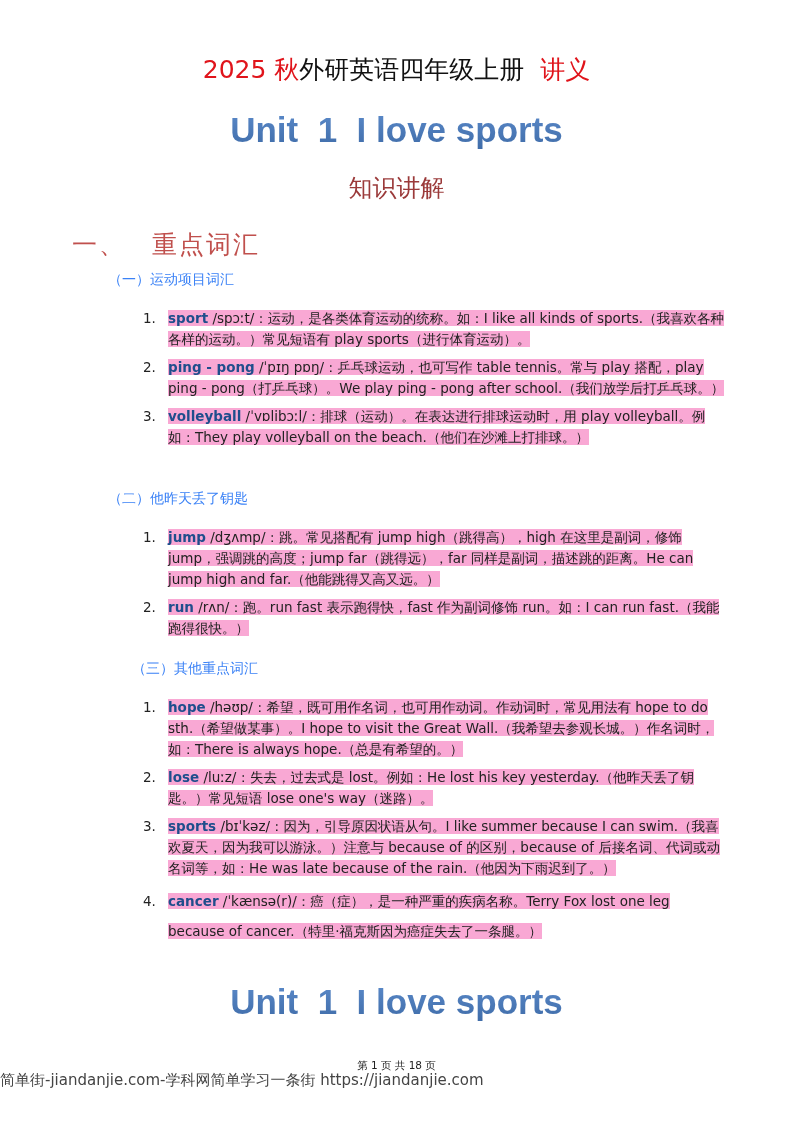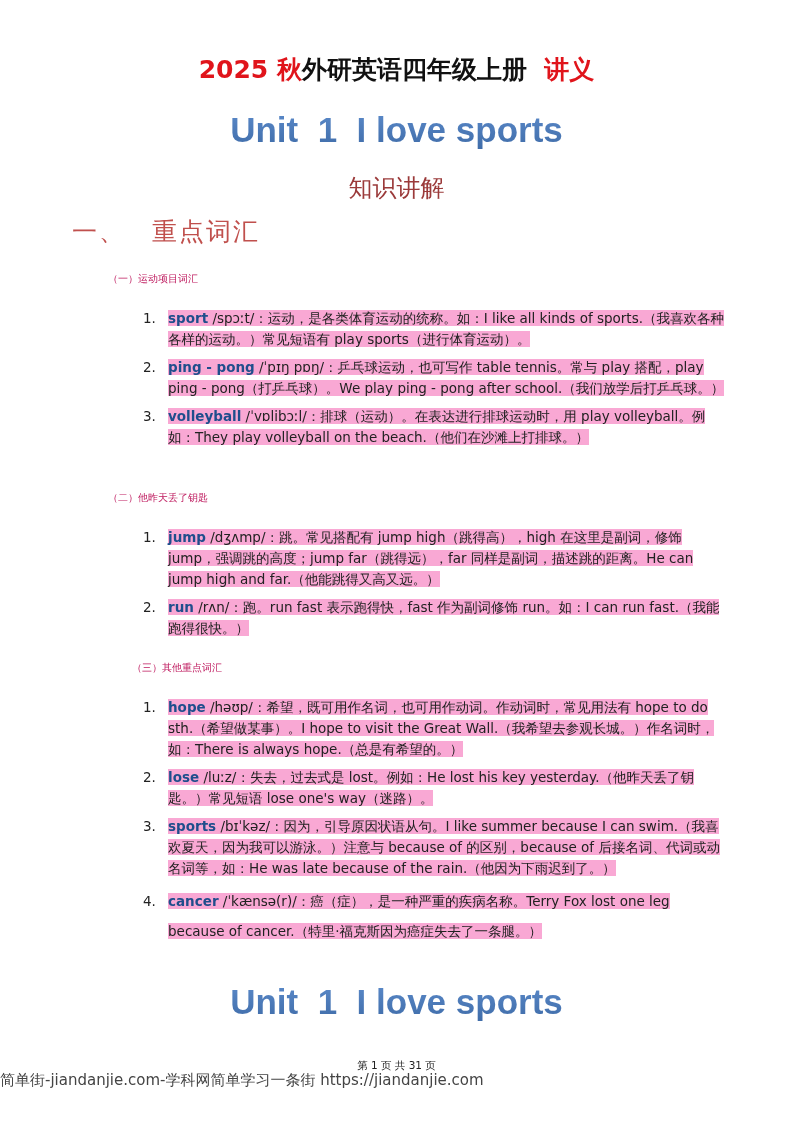--- a/index.html
+++ b/index.html
@@ -3,21 +3,21 @@
 <meta charset="utf-8">
 <style>
   html, body { margin: 0; padding: 0; background: #ffffff; }
   body {
     width: 793px; height: 1122px; position: relative; overflow: hidden;
     font-family: "DejaVu Sans", "Liberation Sans", sans-serif;
     color: #222;
   }
   .page-title {
     position: absolute; top: 52px; left: 0; width: 793px; text-align: center;
-    font-family: "DejaVu Sans", sans-serif; font-weight: bold; font-size: 25px;
+    font-family: "DejaVu Sans", sans-serif; font-weight: normal; font-size: 25px;
     letter-spacing: 0px; line-height: 36px;
   }
   .page-title .red { color: #e0141b; }
   .page-title .black { color: #111; }
   .unit-banner {
     position: absolute; left: 0; width: 793px; text-align: center;
     font-family: "Liberation Sans", sans-serif; font-weight: bold;
     font-size: 35px; line-height: 44px;
     color: #4f7fba;
     background: linear-gradient(#5d8ccc, #3d6aa6);
@@ -26,28 +26,28 @@
     white-space: pre;
   }
   .unit-banner.top { top: 108px; }
   .unit-banner.bottom { top: 980px; }
   .section-subtitle {
     position: absolute; top: 170px; left: 0; width: 793px; text-align: center;
     font-family: "DejaVu Serif", serif; font-size: 24px; color: #9b3a3a;
     line-height: 36px;
   }
   .h1 {
-    position: absolute; top: 215px; left: 72px;
+    position: absolute; top: 228px; left: 72px;
     font-family: "DejaVu Serif", serif; font-size: 25px; color: #c0504d;
     line-height: 34px; letter-spacing: 2px;
   }
   .h1 .num { margin-right: 26px; }
   .h2 {
     position: absolute; left: 108px;
-    font-size: 10px; color: #be185d; line-height: 22px; text-align: center;
+    font-size: 14px; color: #3b82f6; line-height: 22px; text-align: center;
   }
   ol.items {
     position: absolute; left: 140px; width: 585px; margin: 0; padding: 0;
     list-style: none;
   }
   ol.items li {
     position: relative; padding-left: 28px; margin-bottom: 7px;
     font-size: 13.5px; line-height: 21px; color: #222;
   }
   ol.items li .txt { background: #f9a8d4; }
@@ -94,14 +94,14 @@
 <div class="h2" style="top:657px;margin-left:24px;">（三）其他重点词汇</div>
 <ol class="items" style="top:697px;">
   <li><span class="n">1.</span><span class="txt"><span class="hw">hope</span><span> /həʊp/：希望，既可用作名词，也可用作动词。作动词时，常见用法有 hope to do sth.（希望做某事）。I hope to visit the Great Wall.（我希望去参观长城。）作名词时，如：There is always hope.（总是有希望的。）</span></span></li>
   <li><span class="n">2.</span><span class="txt"><span class="hw">lose</span><span> /luːz/：失去，过去式是 lost。例如：He lost his key yesterday.（他昨天丢了钥匙。）常见短语 lose one's way（迷路）。</span></span></li>
   <li><span class="n">3.</span><span class="txt"><span class="hw">sports</span><span> /bɪˈkəz/：因为，引导原因状语从句。I like summer because I can swim.（我喜欢夏天，因为我可以游泳。）注意与 because of 的区别，because of 后接名词、代词或动名词等，如：He was late because of the rain.（他因为下雨迟到了。）</span></span></li>
   <li class="li-tall"><span class="n">4.</span><span class="txt"><span class="hw">cancer</span><span> /ˈkænsə(r)/：癌（症），是一种严重的疾病名称。Terry Fox lost one leg because of cancer.（特里·福克斯因为癌症失去了一条腿。）</span></span></li>
 </ol>
 
 <div class="unit-banner bottom">Unit  1  I love sports</div>
 
-<div class="footer-page">第 1 页 共 31 页</div>
+<div class="footer-page">第 1 页 共 18 页</div>
 <div class="footer-watermark">简单街-jiandanjie.com-学科网简单学习一条街 https://jiandanjie.com</div>
 
 </body></html>

